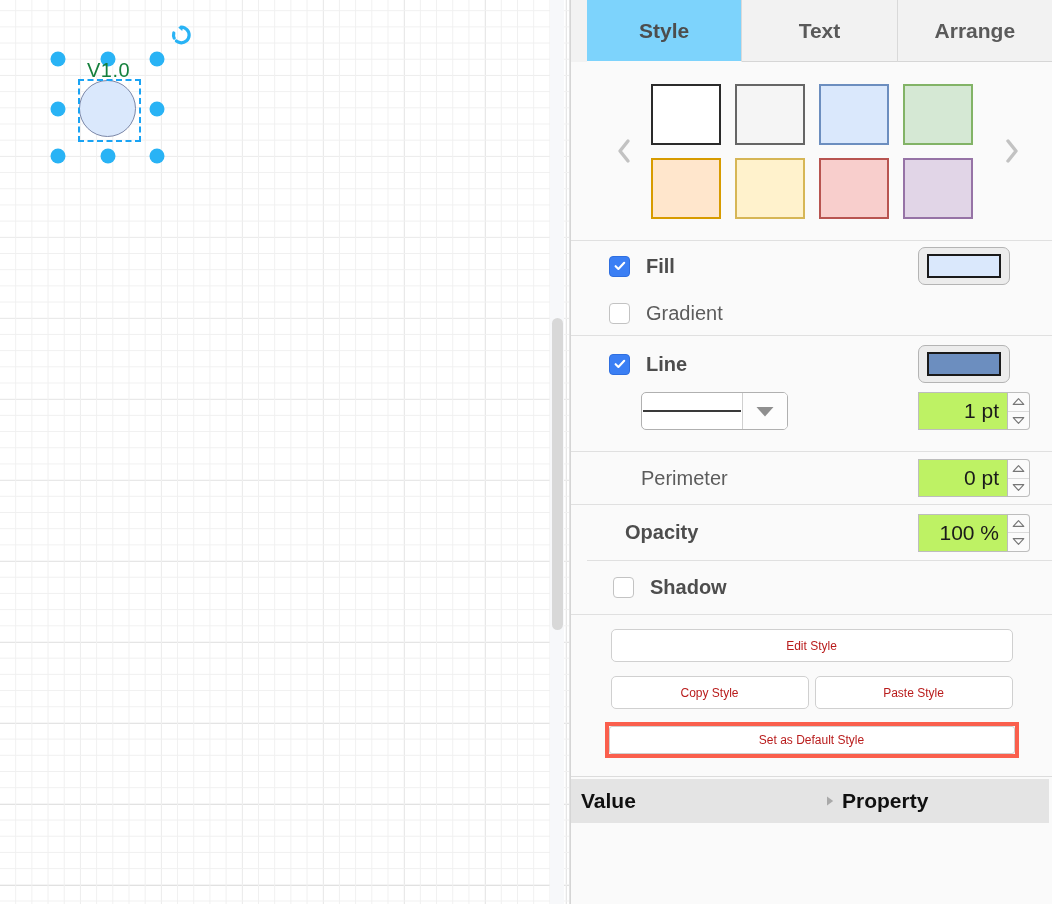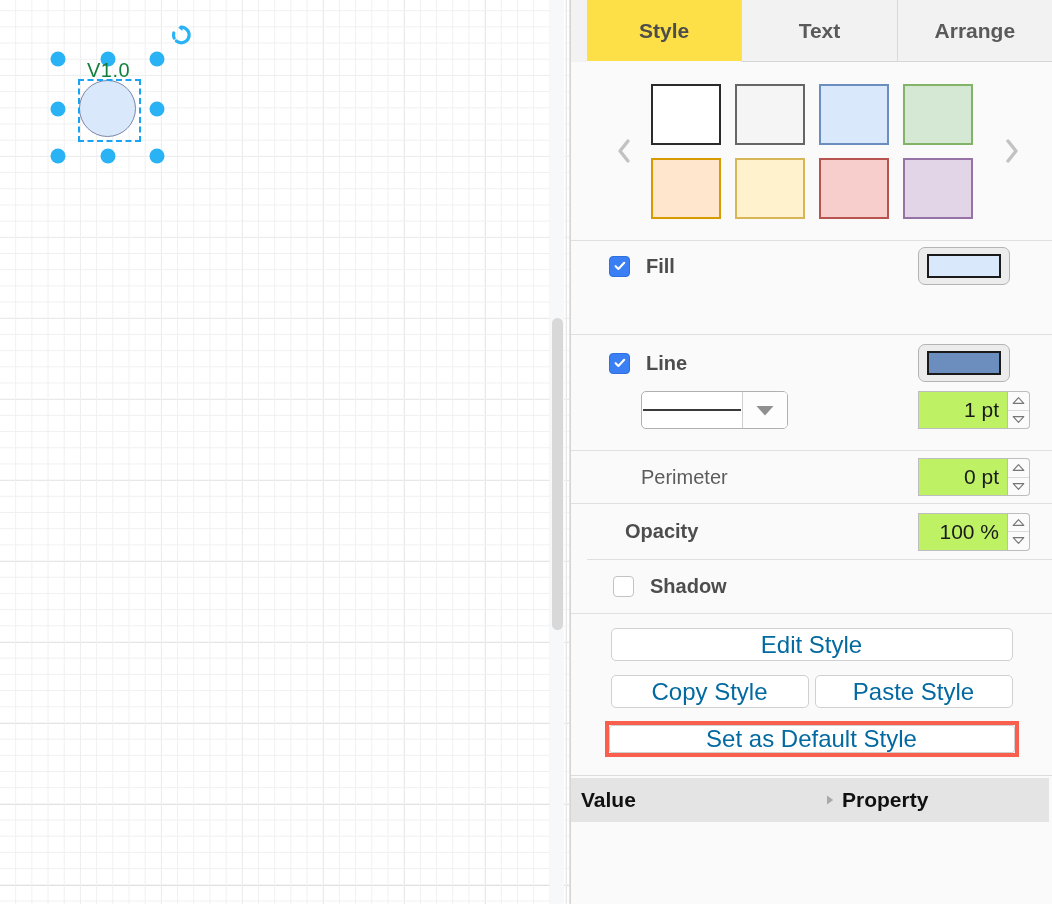--- a/index.html
+++ b/index.html
@@ -159,21 +159,21 @@
     color: #5a5a5a;
     background: #f2f2f2;
     border-right: 1px solid #d9d9d9;
     border-bottom: 1px solid #d6d6d6;
     box-sizing: border-box;
     cursor: default;
     user-select: none;
   }
   .tab:last-child { border-right: none; }
   .tab.active {
-    background: #fde047;
+    background: #7dd3fc;
     border-bottom: 1px solid #fafafa;
     color: #4d4d4d;
     margin-left: 16px;
   }
 
   
   #palette-section {
     position: relative;
     flex: 0 0 178px;
     background: #fafafa;
@@ -360,22 +360,22 @@
   #buttons-section {
     background: #fafafa;
     border-bottom: 1px solid #dcdcdc;
     padding: 14px 0 18px 0;
   }
   .btn {
     background: #ffffff;
     border: 1px solid #d0d0d0;
     border-radius: 5px;
     height: 33px;
-    font-size: 24px;
-    color: #0369a1;
+    font-size: 12px;
+    color: #b91c1c;
     display: flex;
     align-items: center;
     justify-content: center;
     cursor: pointer;
     user-select: none;
     font-family: "Liberation Sans", sans-serif;
     box-sizing: border-box;
   }
   #btn-edit-style {
     width: 402px;
@@ -509,20 +509,24 @@
       <div class="row" style="height:50px;">
         <div class="chk on">
           <svg class="tick" viewBox="0 0 12 12">
               <path d="M1.6 6.2 L4.4 9 L10.2 2.8" fill="none" stroke="#ffffff" stroke-width="2.1" stroke-linecap="round" stroke-linejoin="round"></path>
             </svg>
         </div>
         <span class="row-label bold">Fill</span>
         <div class="color-btn" style="right:42px; top:6px;">
           <div class="swatch-inner" style="background:#dae8fc;"></div>
         </div>
+      </div>
+      <div class="row" style="height:44px;">
+        <div class="chk off"></div>
+        <span class="row-label plain">Gradient</span>
       </div>
     </div>
 
     <div class="section" style="flex:0 0 116px;">
       <div class="row" style="height:56px;">
         <div class="chk on">
           <svg class="tick" viewBox="0 0 12 12">
               <path d="M1.6 6.2 L4.4 9 L10.2 2.8" fill="none" stroke="#ffffff" stroke-width="2.1" stroke-linecap="round" stroke-linejoin="round"></path>
             </svg>
         </div>

